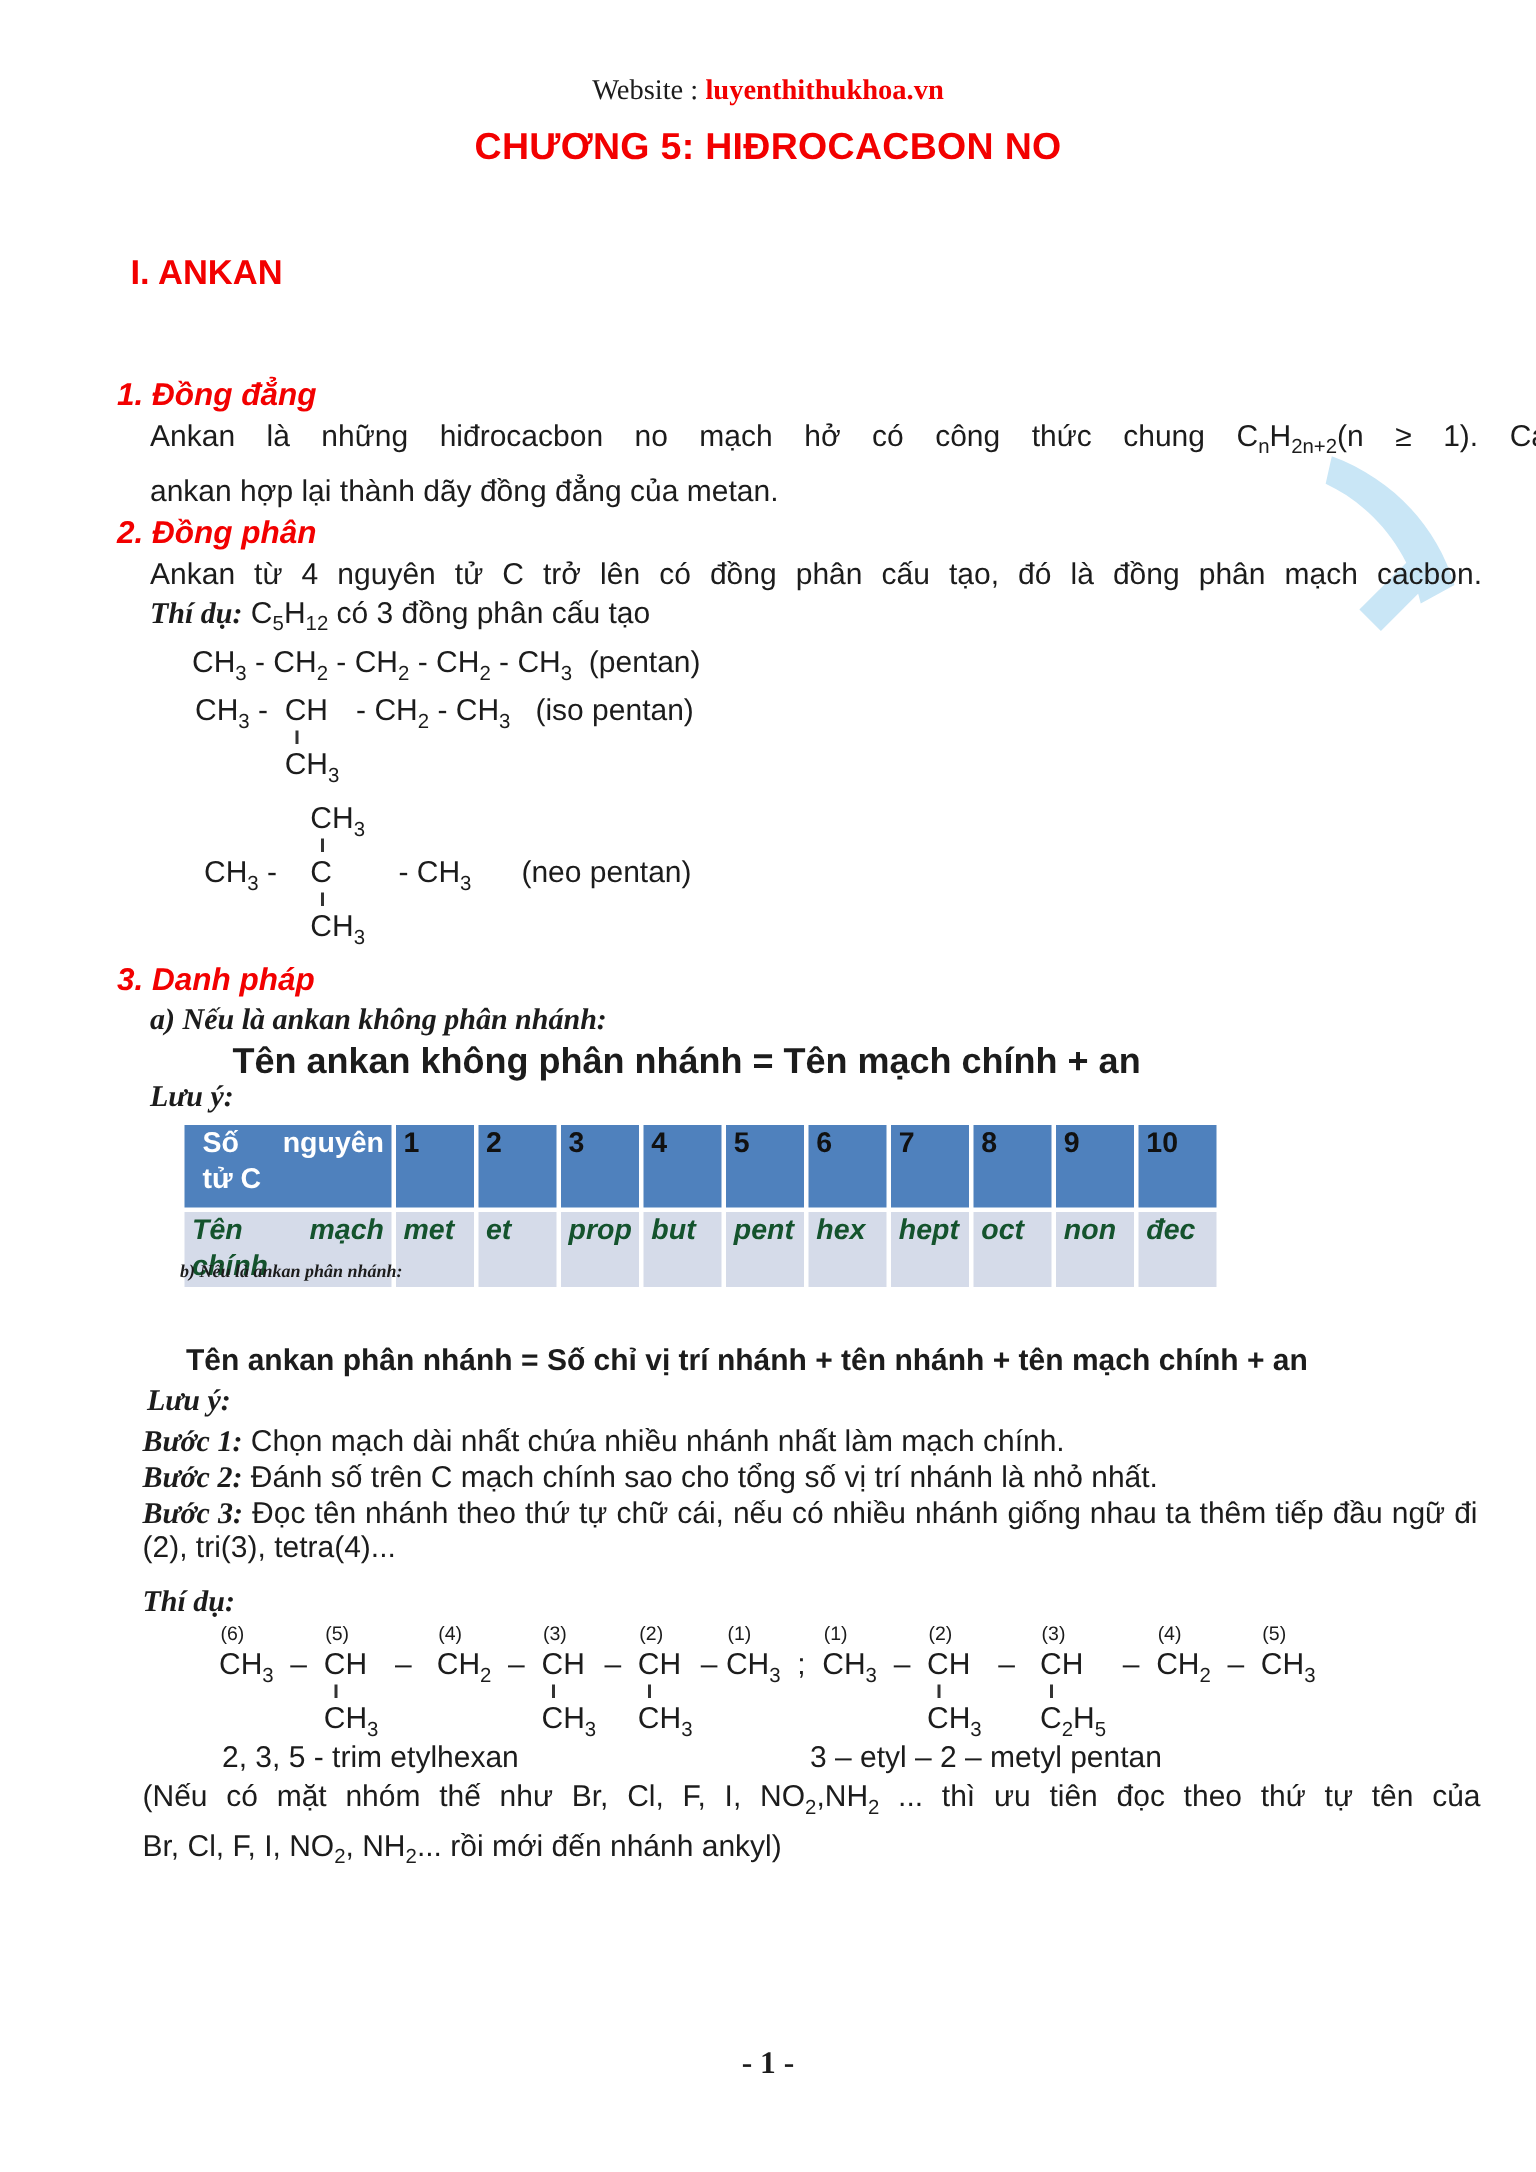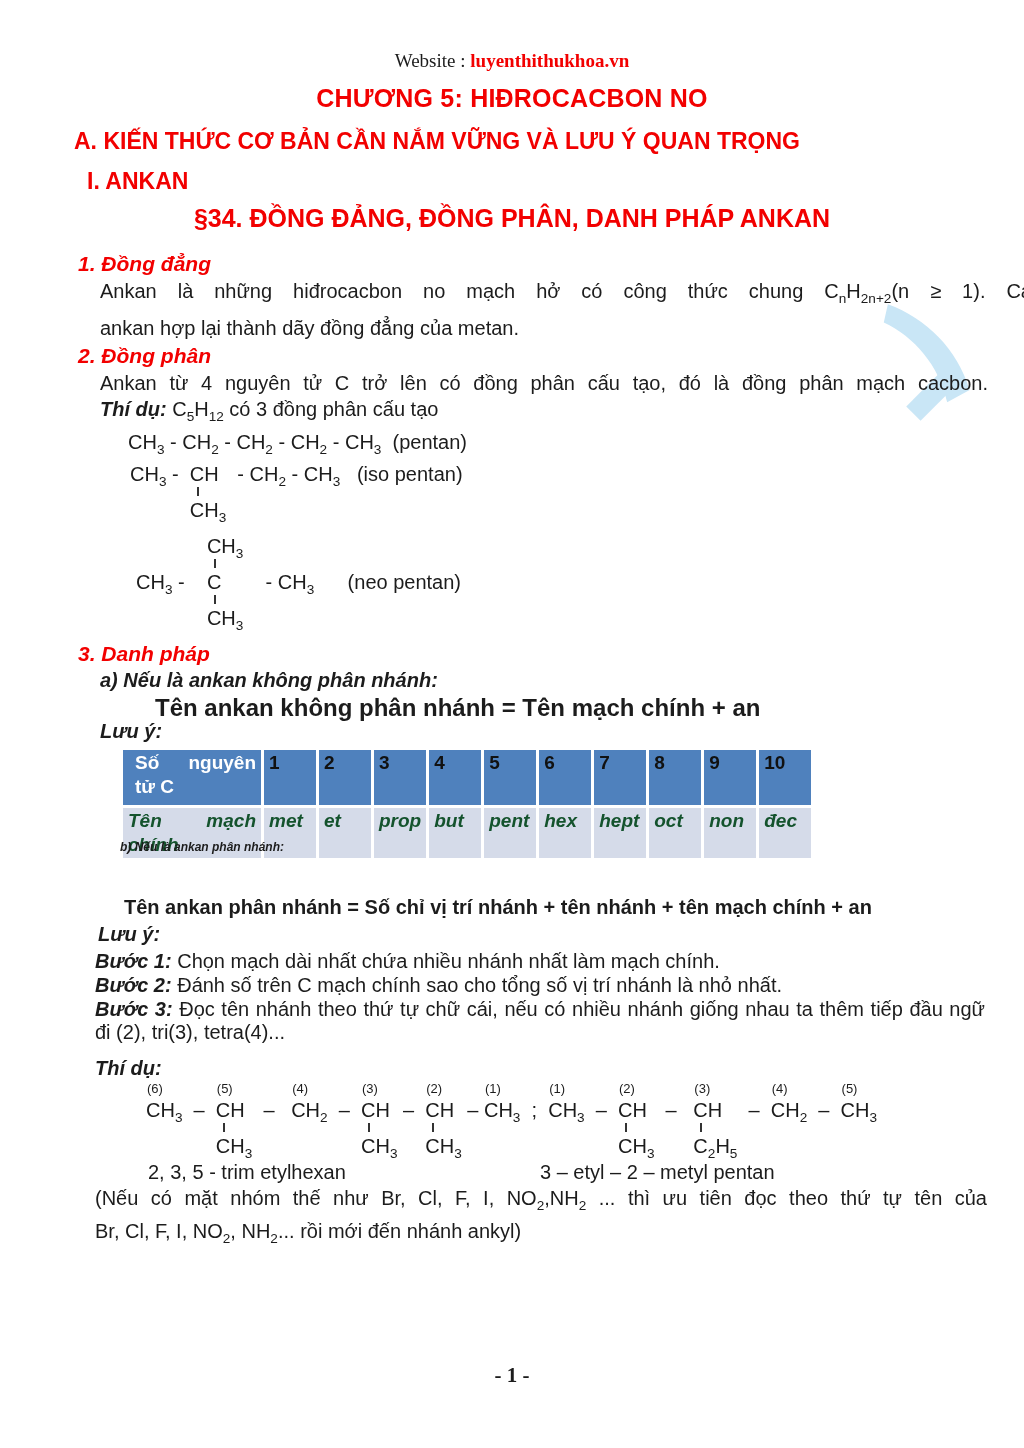--- a/index.html
+++ b/index.html
@@ -31,21 +31,21 @@
   .lesson-title{top:204px;font-size:25px;font-weight:bold;}
   .h-red{font-size:21px;font-weight:bold;font-style:italic;color:var(--red);}
 
   
   .body-txt{font-size:20px;line-height:24px;}
   .p1{top:279px;left:100px;width:942px;}
   .p1 .l1{text-align:justify;text-align-last:justify;height:37px;white-space:nowrap0;}
   .p2{top:371px;left:100px;width:888px;text-align:justify;text-align-last:justify;}
   .thidu1{top:397px;left:100px;}
   .thidu2{top:1056px;left:95px;}
-  .lbl-bi{font-weight:bold;font-style:italic;}
+  .lbl-bi{font-weight:bold;font-style:italic;font-family:Liberation Serif, serif;}
   .a-head{top:669px;left:100px;font-size:20px;}
   .a-rule{top:694px;left:155px;font-size:24px;font-weight:bold;}
   .note1{top:720px;left:100px;font-size:20px;}
   .b-head{top:840px;left:98px;font-size:12px;margin-left:22px;}
   .b-rule{top:896px;left:124px;font-size:20px;font-weight:bold;}
   .note2{top:923px;left:98px;font-size:20px;}
   .steps{top:950px;left:95px;width:890px;}
   .steps .step{text-align:justify;line-height:23.8px;}
   .names-line{top:1161px;left:0;width:1024px;font-size:20px;}
   .name-left{position:absolute;left:148px;white-space:pre;}
@@ -88,23 +88,21 @@
   <path d="M 22 108 L 58 72 L 72 86 L 36 122 Z" fill="var(--wm)"></path>
 </svg>
 
 <div class="content-layer">
 
   <div class="abs center website-line serif">
     <span>Website : </span><span class="red bold">luyenthithukhoa.vn</span>
   </div>
 
   <div class="abs center chapter-title red">CHƯƠNG 5: HIĐROCACBON NO</div>
-  <div class="abs section-a red">A. KIẾN THỨC CƠ BẢN CẦN NẮM VỮNG VÀ LƯU Ý QUAN TRỌNG</div>
   <div class="abs section-i red">I. ANKAN</div>
-  <div class="abs center lesson-title red">§34.  ĐỒNG ĐẢNG, ĐỒNG PHÂN, DANH PHÁP ANKAN</div>
 
   <div class="abs h-red" style="top:252px;left:78px;">1. Đồng đẳng</div>
   <div class="abs body-txt p1">
     <div class="l1">Ankan là những hiđrocacbon no mạch hở có công thức chung C<sub>n</sub>H<sub>2n+2</sub>(n ≥ 1). Các</div>
     <div class="l2">ankan hợp lại thành dãy đồng đẳng của metan.</div>
   </div>
 
   <div class="abs h-red" style="top:344px;left:78px;">2. Đồng phân</div>
   <div class="abs body-txt p2">Ankan từ 4 nguyên tử C trở lên có đồng phân cấu tạo, đó là đồng phân mạch cacbon.</div>
   <div class="abs body-txt thidu1">

